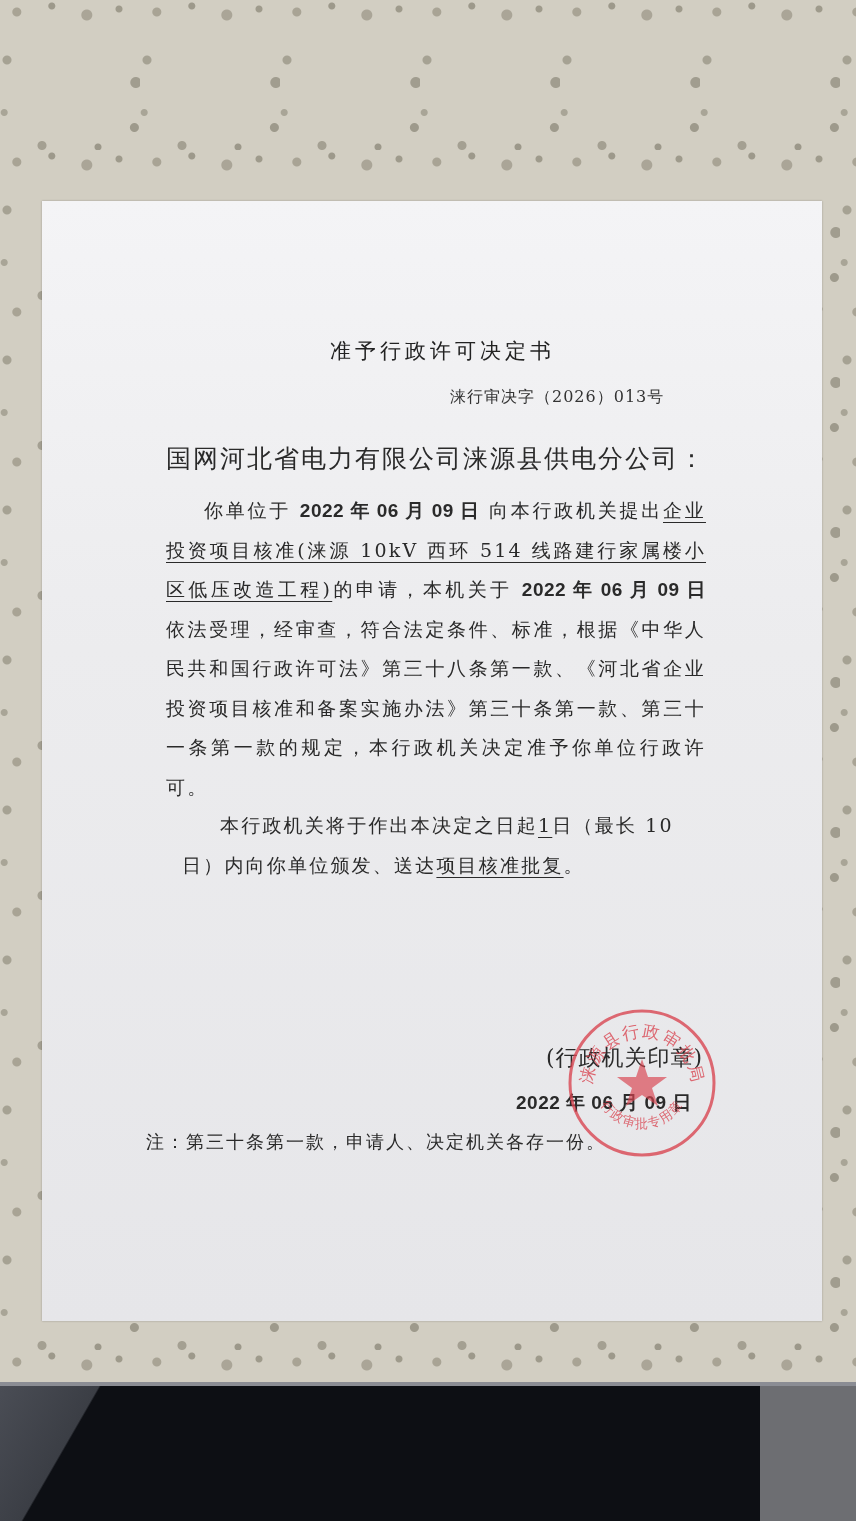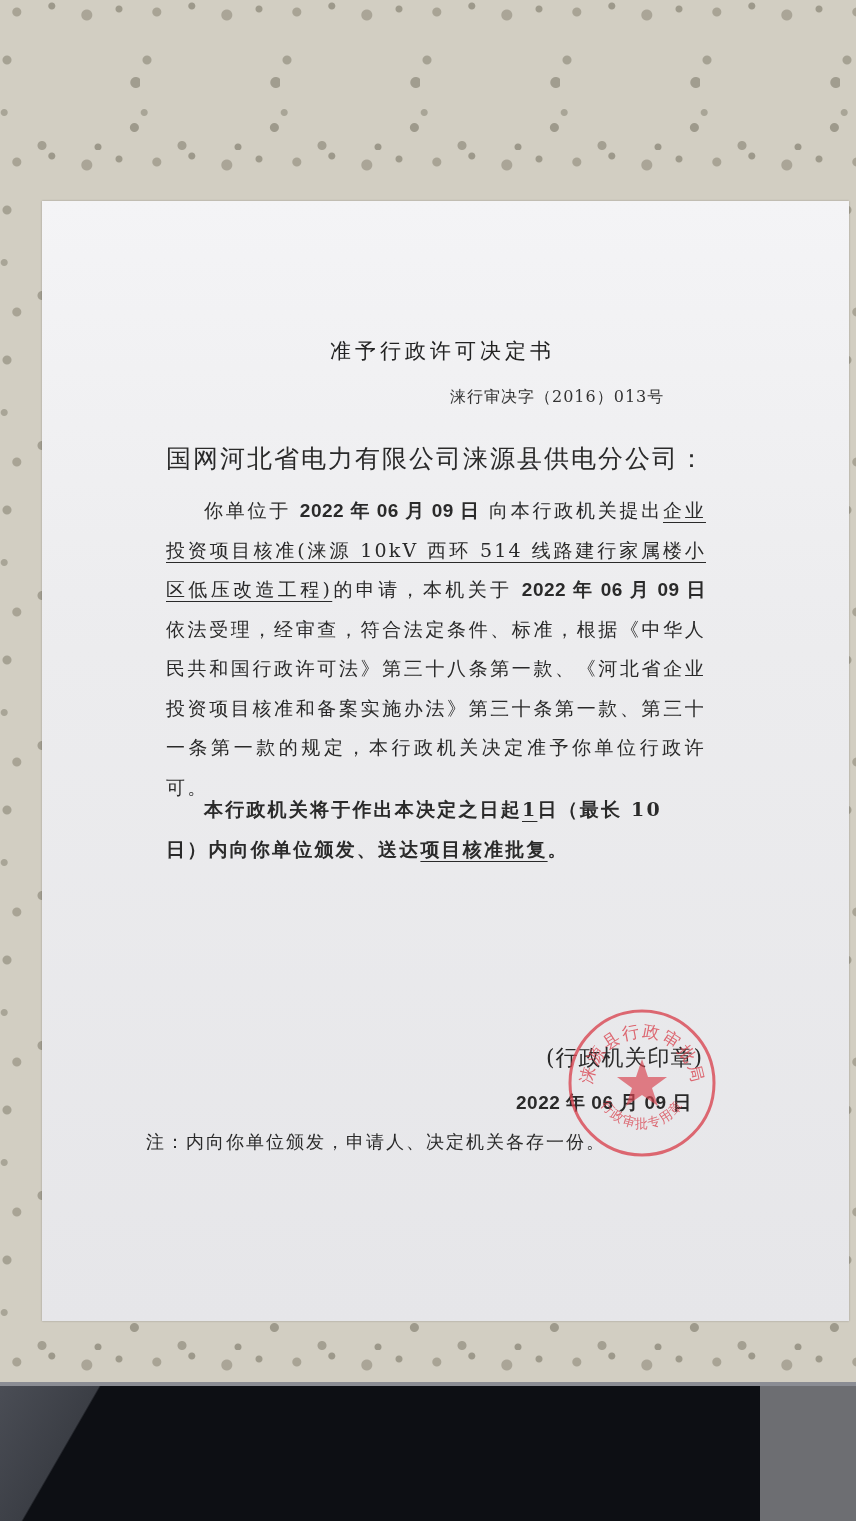--- a/index.html
+++ b/index.html
@@ -58,21 +58,20 @@
       background: #8b8d94;
     }
     
     .paper {
       position: absolute;
       left: 42px; top: 201px;
       width: 780px; height: 1120px;
       background: linear-gradient(180deg, #f4f4f6 0%, #ececee 40%, #e6e6e9 100%);
       box-shadow: 0 0 2px rgba(0,0,0,0.25);
       color: #2a2a2a;
-      padding-left: 27px;
     }
     .doc-title {
       position: absolute;
       left: 288px; top: 136px;
       font-size: 21px;
       letter-spacing: 4px;
       color: #222;
     }
     .doc-number {
       position: absolute;
@@ -114,21 +113,21 @@
     }
     .para-2 {
       position: absolute;
       left: 124px; top: 589px;
       width: 540px;
       font-size: 19px;
       line-height: 39.5px;
       letter-spacing: 2.2px;
       color: #2a2a2a;
     }
-    .para-2 p { margin: 0; text-indent: 2em; font-weight: bold; }
+    .para-2 p { margin: 16px; text-indent: 2em; }
     .seal-label {
       position: absolute;
       left: 504px; top: 842px;
       font-size: 22px;
       letter-spacing: 1px;
       color: #2a2a2a;
       z-index: 1;
     }
     .sign-date {
       position: absolute;
@@ -159,21 +158,21 @@
 
 <div class="countertop"></div>
 <div class="countertop-edge"></div>
 <div class="under-area"></div>
 <div class="under-left"></div>
 <div class="under-right"></div>
 
 <div class="paper">
 
   <div class="doc-title">准予行政许可决定书</div>
-  <div class="doc-number">涞行审决字（2016）013号</div>
+  <div class="doc-number">涞行审决字（2026）013号</div>
 
   <div class="addressee">国网河北省电力有限公司涞源县供电分公司：</div>
 
   <div class="body-block">
     <p>
       <span>你单位于</span>
       <span class="bold-date">2022 年 06 月 09 日</span>
       <span>向本行政机关提出</span><span class="ul">企业投资项目核准(涞源 10kV 西环 514 线路建行家属楼小区低压改造工程)</span><span>的申请，本机关于</span>
       <span class="bold-date">2022 年 06 月 09 日</span>
       <span>依法受理，经审查，符合法定条件、标准，根据《中华人民共和国行政许可法》第三十八条第一款、《河北省企业投资项目核准和备案实施办法》第三十条第一款、第三十一条第一款的规定，本行政机关决定准予你单位行政许可。</span>
@@ -181,21 +180,21 @@
   </div>
 
   <div class="para-2">
     <p>
       <span>本行政机关将于作出本决定之日起</span><span class="ul">1</span><span>日（最长 10 日）内向你单位颁发、送达</span><span class="ul">项目核准批复</span><span>。</span>
     </p>
   </div>
 
   <div class="seal-label">(行政机关印章)</div>
   <div class="sign-date bold-date">2022 年 06 月 09 日</div>
-  <div class="note">注：内向你单位颁发，申请人、决定机关各存一份。</div>
+  <div class="note">注：第三十条第一款，申请人、决定机关各存一份。</div>
 
   <svg class="seal" viewBox="0 0 152 152">
     <defs>
       <path id="sealTopArc" d="M 26 80 A 50 50 0 0 1 126 80"></path>
       <path id="sealBottomArc" d="M 32 92 A 48 48 0 0 0 120 92"></path>
     </defs>
     <circle cx="76" cy="76" r="72" fill="none" stroke="#d9434f" stroke-width="3"></circle>
     <text font-size="17" fill="#d9434f" font-family="DejaVu Sans, sans-serif" letter-spacing="2">
       <textPath href="#sealTopArc" startOffset="50%" text-anchor="middle">涞源县行政审批局</textPath>
     </text>

